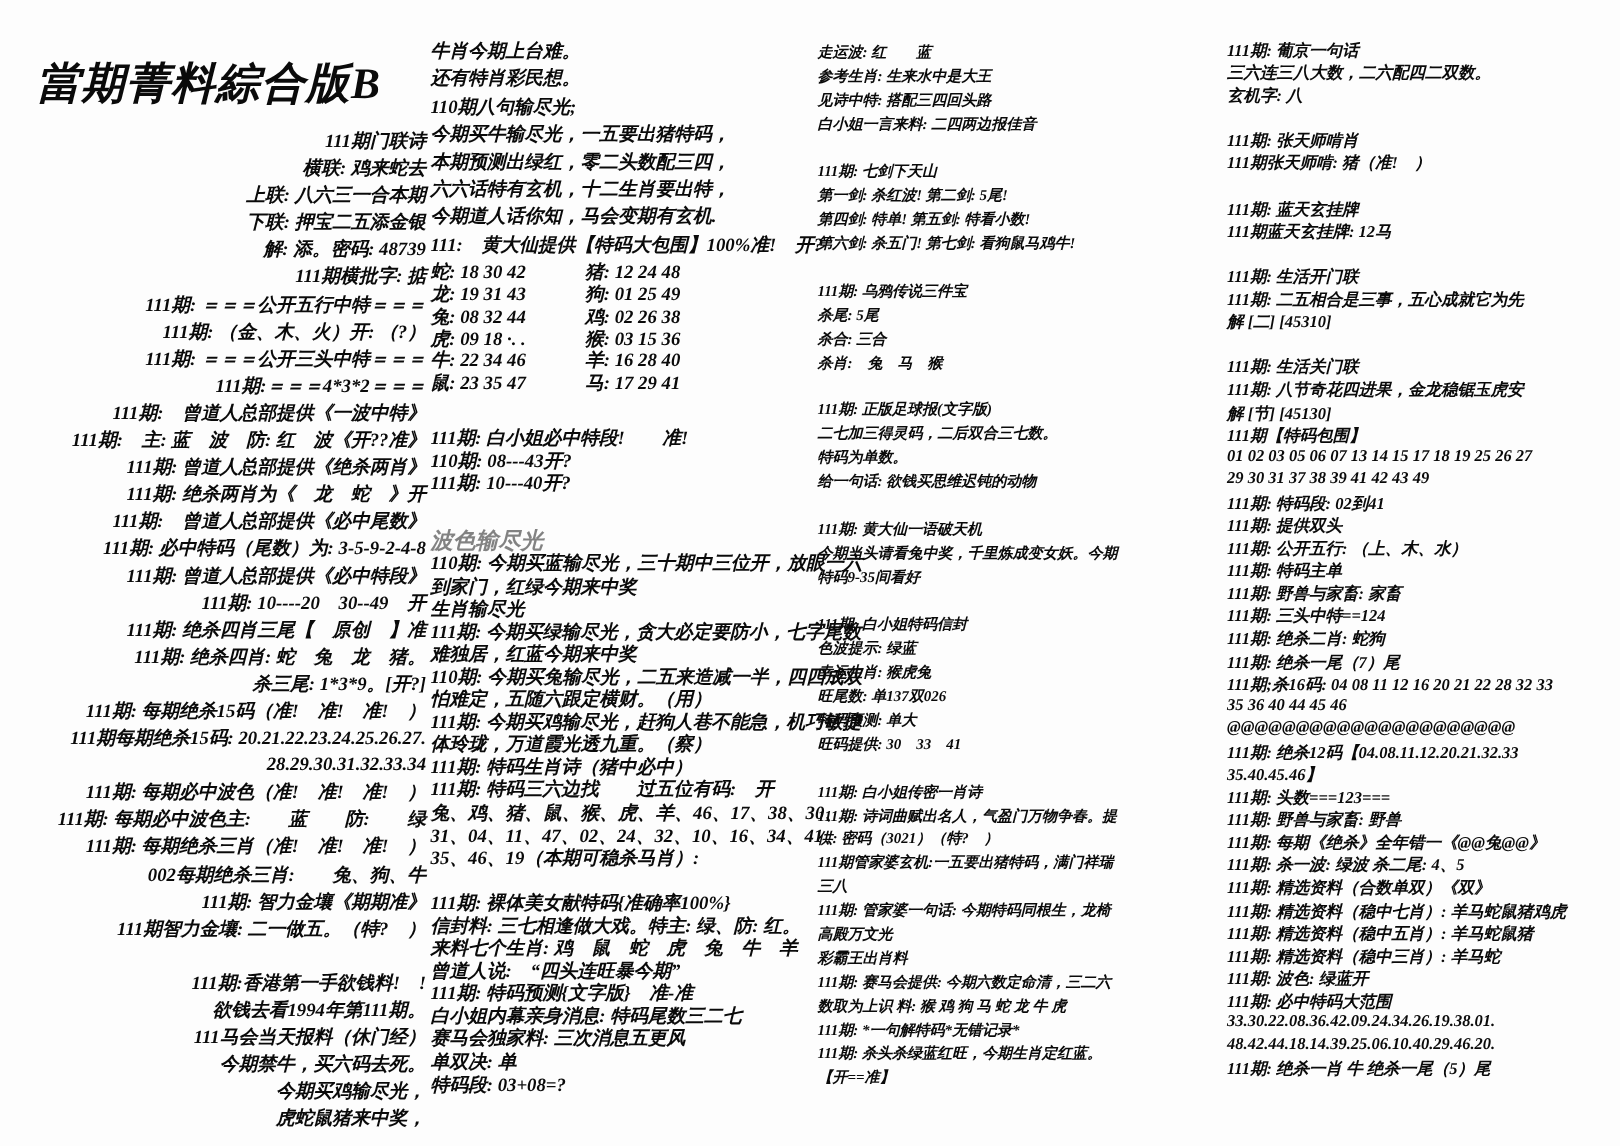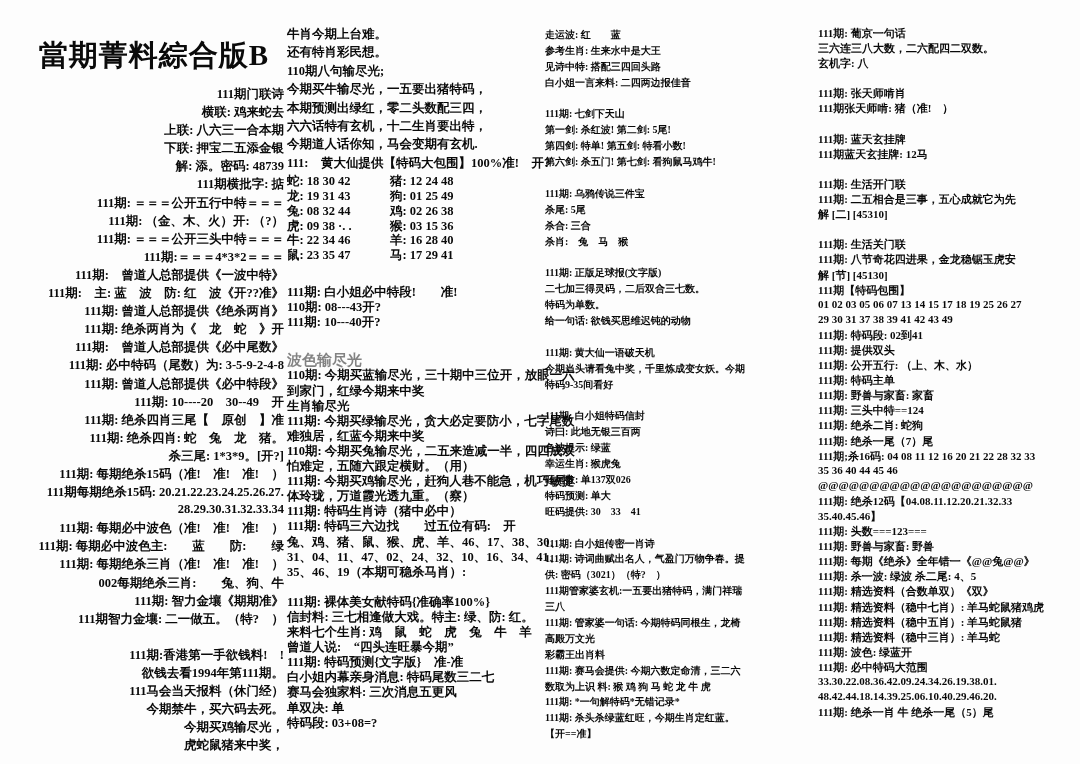--- a/index.html
+++ b/index.html
@@ -2,25 +2,25 @@
 <html><head>
 <meta charset="utf-8">
 <style>
   html,body{margin:0;padding:0;}
   body{
     width:1080px;height:764px;position:relative;overflow:hidden;
     background:#fdfdfd;color:#0a0a0a;
     font-family:"Liberation Serif","DejaVu Serif",serif;
     font-weight:bold;
   }
-  .col{position:absolute;}
+  .col{position:absolute;font-style:italic;}
   .line{white-space:nowrap;font-weight:bold;}
   
   #col1{left:22px;top:36px;width:262px;}
-  #col1 .title{font-size:29px;font-weight:bold;letter-spacing:1px;margin:0 0 10px 2px;text-align:center;}
+  #col1 .title{font-size:29px;font-weight:bold;letter-spacing:1px;margin:0 0 10px 2px;}
   #col1 .line{height:18.1px;font-size:12.5px;text-align:right;}
   
   #col2{left:287px;top:26px;width:258px;}
   #col2 .line{height:18.4px;font-size:12.5px;}
   #col2 .zrow{display:flex;height:14.8px;font-size:12.5px;}
   #col2 .zl{width:103px;white-space:nowrap;}
   #col2 .zr{white-space:nowrap;}
   #col2 .gap-sm{height:22px;}
   #col2 .mid .line{height:15.2px;}
   #col2 .faint{height:16px;font-size:15px;opacity:.5;filter:blur(.3px);}
@@ -96,21 +96,21 @@
     </div>
       <div class="zrow">
       <span class="zl">龙: 19 31 43</span>
       <span class="zr">狗: 01 25 49</span>
     </div>
       <div class="zrow">
       <span class="zl">兔: 08 32 44</span>
       <span class="zr">鸡: 02 26 38</span>
     </div>
       <div class="zrow">
-      <span class="zl">虎: 09 38 ·. .</span>
+      <span class="zl">虎: 09 18 ·. .</span>
       <span class="zr">猴: 03 15 36</span>
     </div>
       <div class="zrow">
       <span class="zl">牛: 22 34 46</span>
       <span class="zr">羊: 16 28 40</span>
     </div>
       <div class="zrow">
       <span class="zl">鼠: 23 35 47</span>
       <span class="zr">马: 17 29 41</span>
     </div>
@@ -171,21 +171,20 @@
       <div class="line">111期: 正版足球报(文字版)</div>
       <div class="line">二七加三得灵码，二后双合三七数。</div>
       <div class="line">特码为单数。</div>
       <div class="line">给一句话: 欲钱买思维迟钝的动物</div>
       <div class="line">&nbsp;</div>
       <div class="line">111期: 黄大仙一语破天机</div>
       <div class="line">今期当头请看兔中奖，千里炼成变女妖。今期</div>
       <div class="line">特码9-35间看好</div>
       <div class="line">&nbsp;</div>
       <div class="line">111期: 白小姐特码信封</div>
-      <div class="line">诗曰: 此地无银三百两</div>
       <div class="line">色波提示: 绿蓝</div>
       <div class="line">幸运生肖: 猴虎兔</div>
       <div class="line">旺尾数: 单137双026</div>
       <div class="line">特码预测: 单大</div>
       <div class="line">旺码提供: 30　33　41</div>
       <div class="line">&nbsp;</div>
       <div class="line">111期: 白小姐传密一肖诗</div>
       <div class="line">111期: 诗词曲赋出名人，气盈门万物争春。提</div>
       <div class="line">供: 密码（3021）（特?　）</div>
       <div class="line">111期管家婆玄机:一五要出猪特码，满门祥瑞</div>

